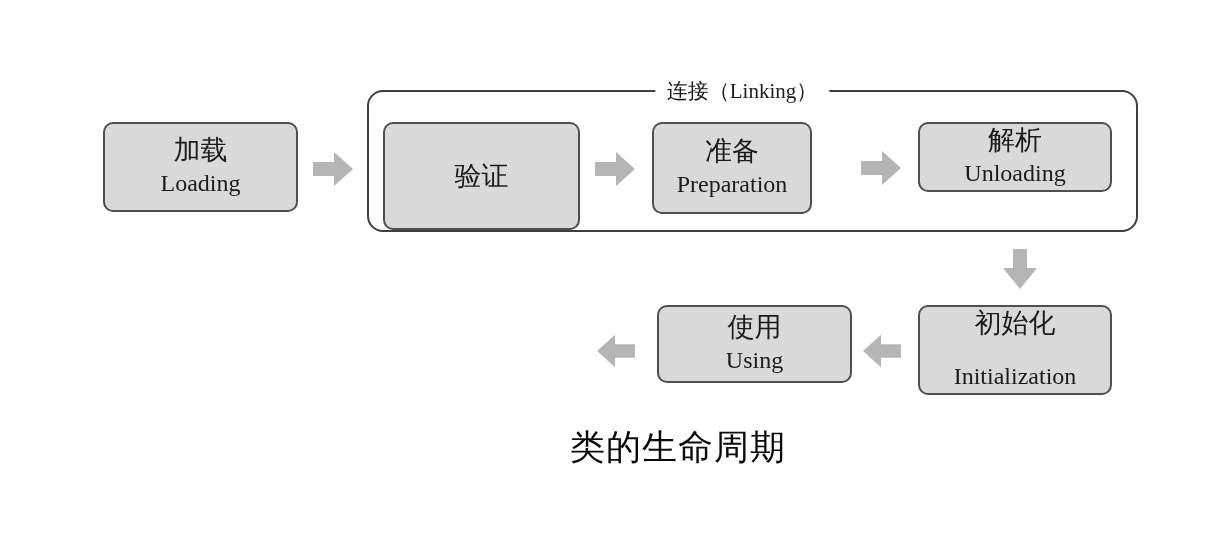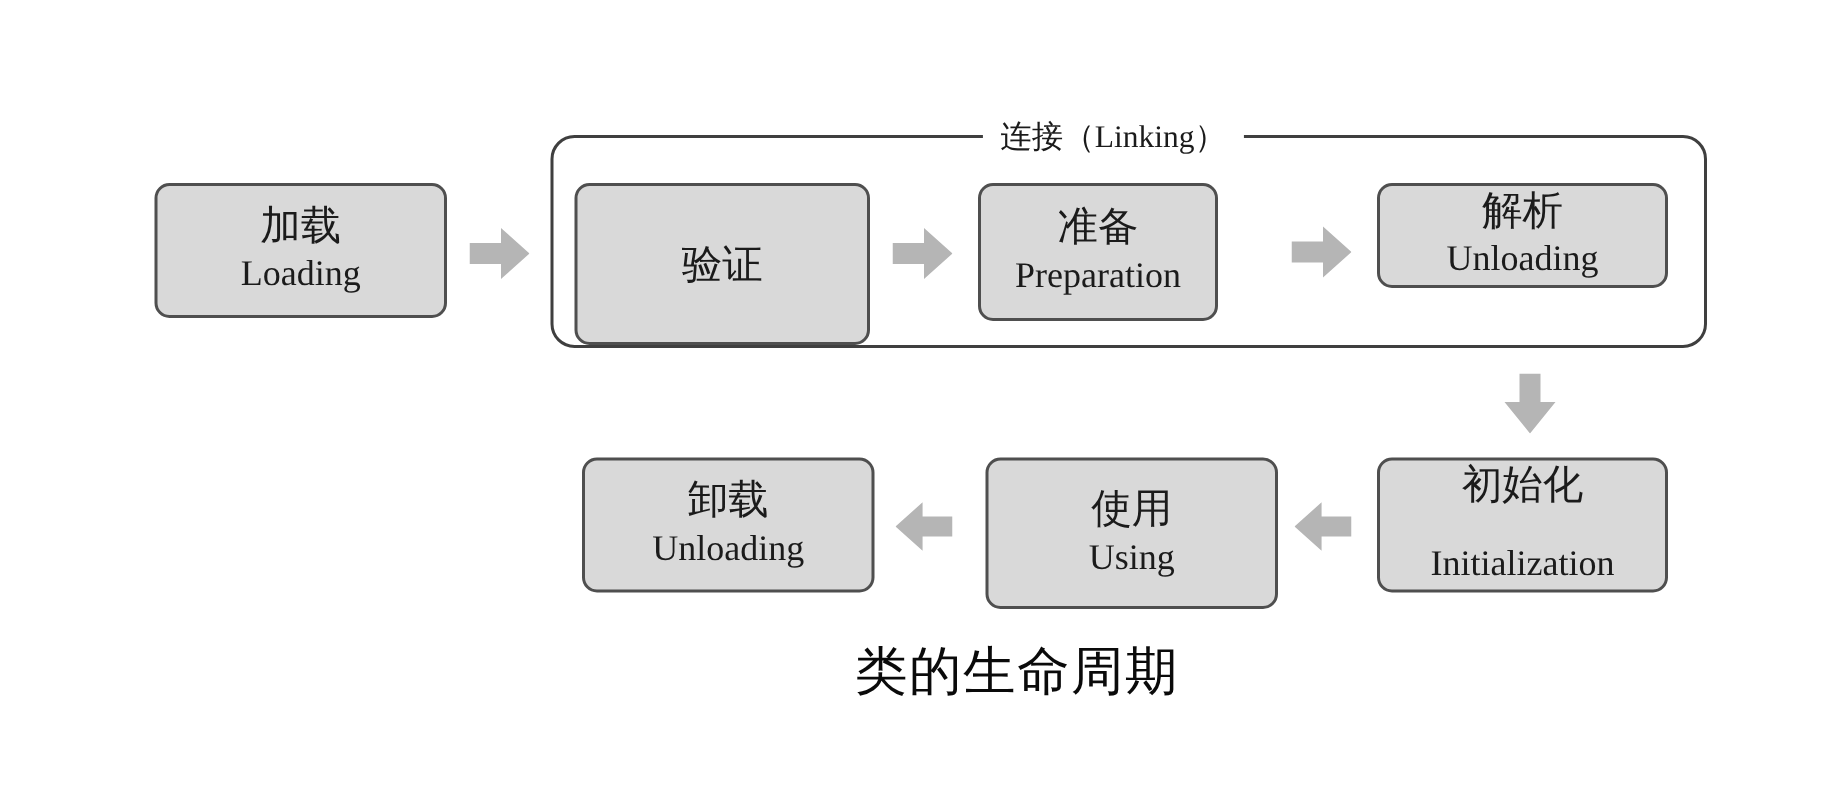--- a/index.html
+++ b/index.html
@@ -32,21 +32,21 @@
     color:var(--text,#1b1b1b); text-align:center;
   }
   .node .zh { font-size:27px; line-height:32px; }
   .node .en { font-size:24px; line-height:34px; }
 
   #node-loading        { left:103px; top:122px; width:195px; height:90px; }
   #node-verification   { left:383px; top:122px; width:197px; height:108px; }
   #node-preparation    { left:652px; top:122px; width:160px; height:92px; }
   #node-resolution     { left:918px; top:122px; width:194px; height:70px; }
   #node-initialization { left:918px; top:305px; width:194px; height:90px;justify-content:space-between; }
-  #node-using          { left:657px; top:305px; width:195px; height:101px; }
+  #node-using          { left:657px; top:305px; width:195px; height:78px; }
   #node-unloading      { left:388px; top:305px; width:195px; height:90px; }
 
   
   .arrow { position:absolute; width:40px; height:40px; color:var(--arrow,#b5b5b5); }
   .arrow svg { display:block; width:100%; height:100%; }
   #arrow-load-link  { left:313px; top:149px; }
   #arrow-verif-prep { left:595px; top:149px; }
   #arrow-prep-res   { left:861px; top:148px; }
   #arrow-res-init   { left:1000px; top:249px; }
   #arrow-init-using { left:863px; top:332px; width:38px; height:38px; }
@@ -126,20 +126,16 @@
     <div class="zh">使用</div>
     <div class="en">Using</div>
   </div>
 
   <div class="arrow" id="arrow-using-unld">
     <svg viewBox="0 0 40 40">
         <polygon points="40,13 19,13 19,3 0,20 19,37 19,27 40,27" fill="currentColor"></polygon>
       </svg>
   </div>
 
-  <div class="node" id="node-unloading">
-    <div class="zh">卸载</div>
-    <div class="en">Unloading</div>
-  </div>
 
   <div class="caption">类的生命周期</div>
 
 </div>
 
 </body></html>

